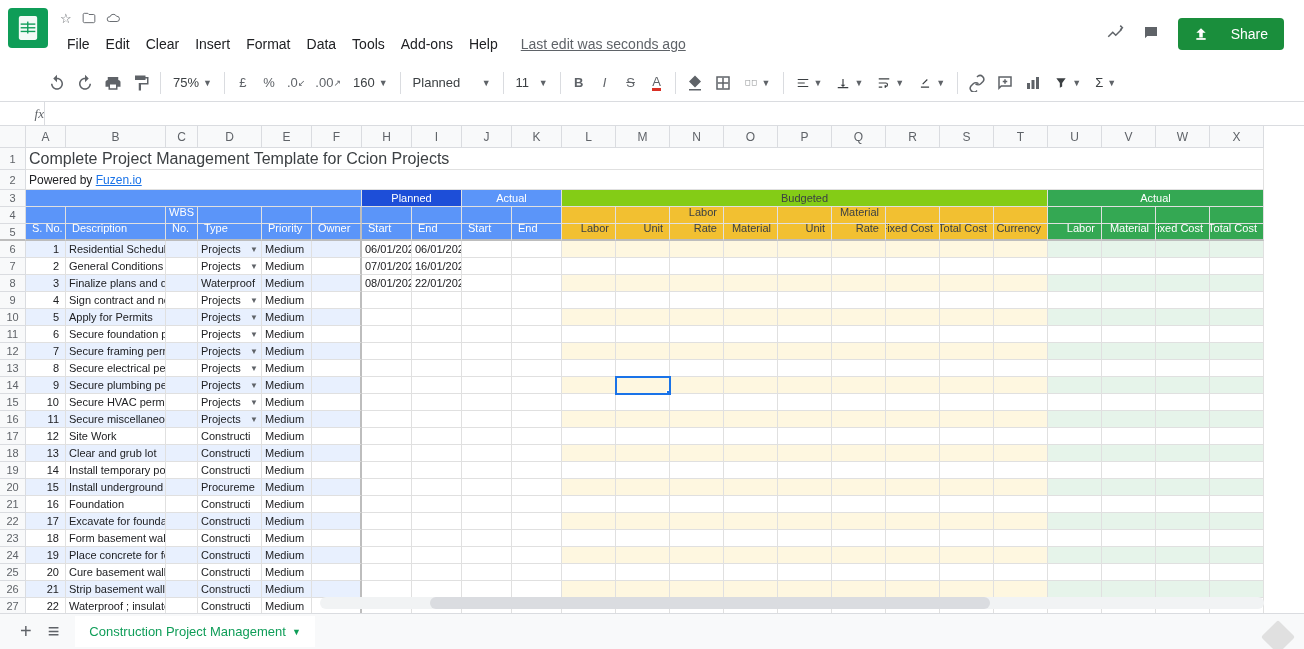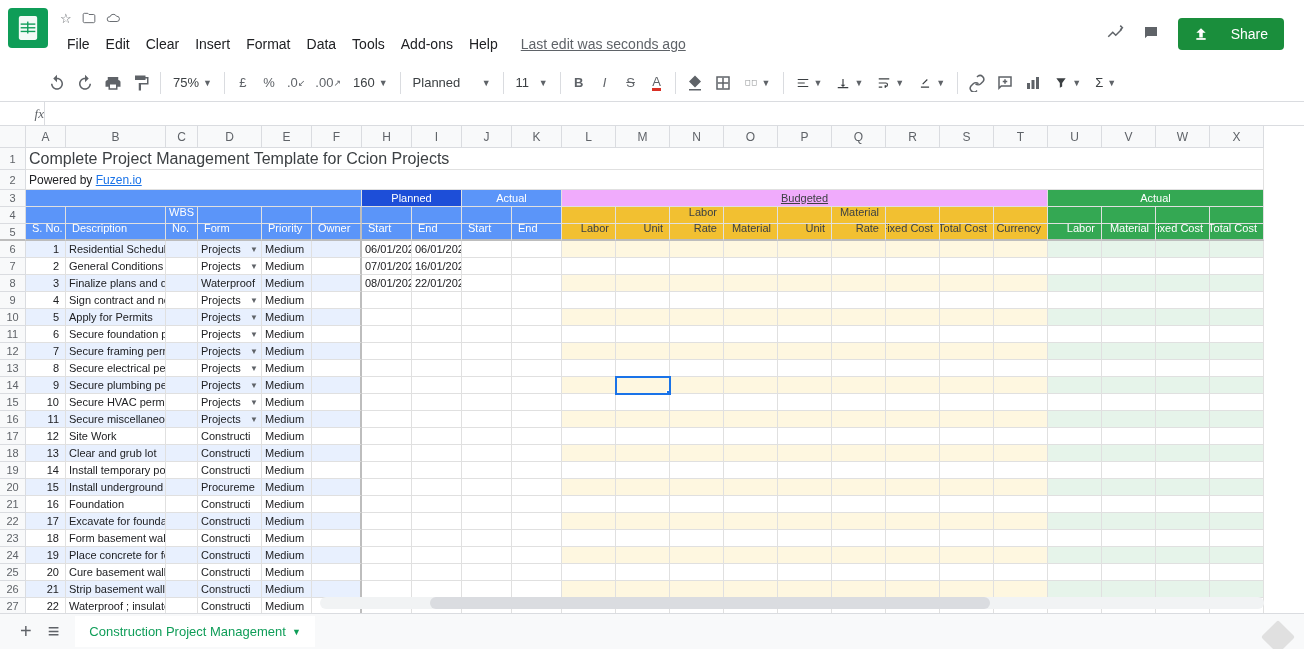--- a/index.html
+++ b/index.html
@@ -35,21 +35,21 @@
 .fxinput { flex: 1; padding: 0 6px; height: 100%; border: none; outline: none; }
 
 
 .sheet-wrap { position: relative; height: calc(100vh - 64px - 38px - 24px - 36px); overflow: hidden; }
 .sheet { display: grid; font-size: 12px; }
 .colhdr { background: #f8f9fa; border-right: 1px solid #dadce0; border-bottom: 1px solid #dadce0; text-align: center; color: #5f6368; height: 22px; line-height: 22px; position: sticky; top: 0; }
 .rowhdr { background: #f8f9fa; border-right: 1px solid #dadce0; border-bottom: 1px solid #dadce0; text-align: center; color: #5f6368; height: 17px; line-height: 17px; font-size: 11px; }
 .cell { border-right: 1px solid #e0e0e0; border-bottom: 1px solid #e0e0e0; height: 17px; line-height: 17px; padding: 0 3px; overflow: hidden; white-space: nowrap; font-size: 11px; }
 .group-planned { background: #1d4ed8; color: #fff; font-weight: 500; text-align: center; }
 .group-actual-dates { background: #5b95f9; color: #fff; font-weight: 500; text-align: center; }
-.group-budgeted { background: #f0abfc; color: #3c4043; font-weight: 500; text-align: center; text-decoration: underline; }
+.group-budgeted { background: #84cc16; color: #3c4043; font-weight: 500; text-align: center; }
 .group-actual { background: #34a853; color: #fff; font-weight: 500; text-align: center; }
 .hdr-blue { background: #5b95f9; color: #fff; font-weight: 500; font-size: 11px; }
 .hdr-yellow { background: #f2c031; color: #3c4043; font-weight: 500; font-size: 11px; }
 .hdr-green { background: #34a853; color: #fff; font-weight: 500; font-size: 11px; }
 .alt-blue { background: #e8f0fe; }
 .alt-yellow { background: #fef7e0; }
 .alt-green { background: #e6f4ea; }
 .dd-caret { float: right; color: #5f6368; font-size: 8px; margin-left: 2px; }
 .hdr-bottom { display: flex; align-items: flex-end; justify-content: flex-end; padding-bottom: 2px; padding-right: 3px; height: 100%; }
 .hdr-bottom.left { justify-content: flex-start; padding-left: 3px; }
@@ -382,21 +382,21 @@
       <div class="cell hdr-blue freeze-line-h">
         <div class="hdr-bottom left">S. No.</div>
       </div>
       <div class="cell hdr-blue freeze-line-h">
         <div class="hdr-bottom left">Description</div>
       </div>
       <div class="cell hdr-blue freeze-line-h">
         <div class="hdr-bottom left">No.</div>
       </div>
       <div class="cell hdr-blue freeze-line-h">
-        <div class="hdr-bottom left">Form</div>
+        <div class="hdr-bottom left">Type</div>
       </div>
       <div class="cell hdr-blue freeze-line-h">
         <div class="hdr-bottom left">Priority</div>
       </div>
       <div class="cell hdr-blue freeze-line-h freeze-line-v">
         <div class="hdr-bottom left">Owner</div>
       </div>
       <div class="cell hdr-blue freeze-line-h">
         <div class="hdr-bottom left">Start</div>
       </div>

